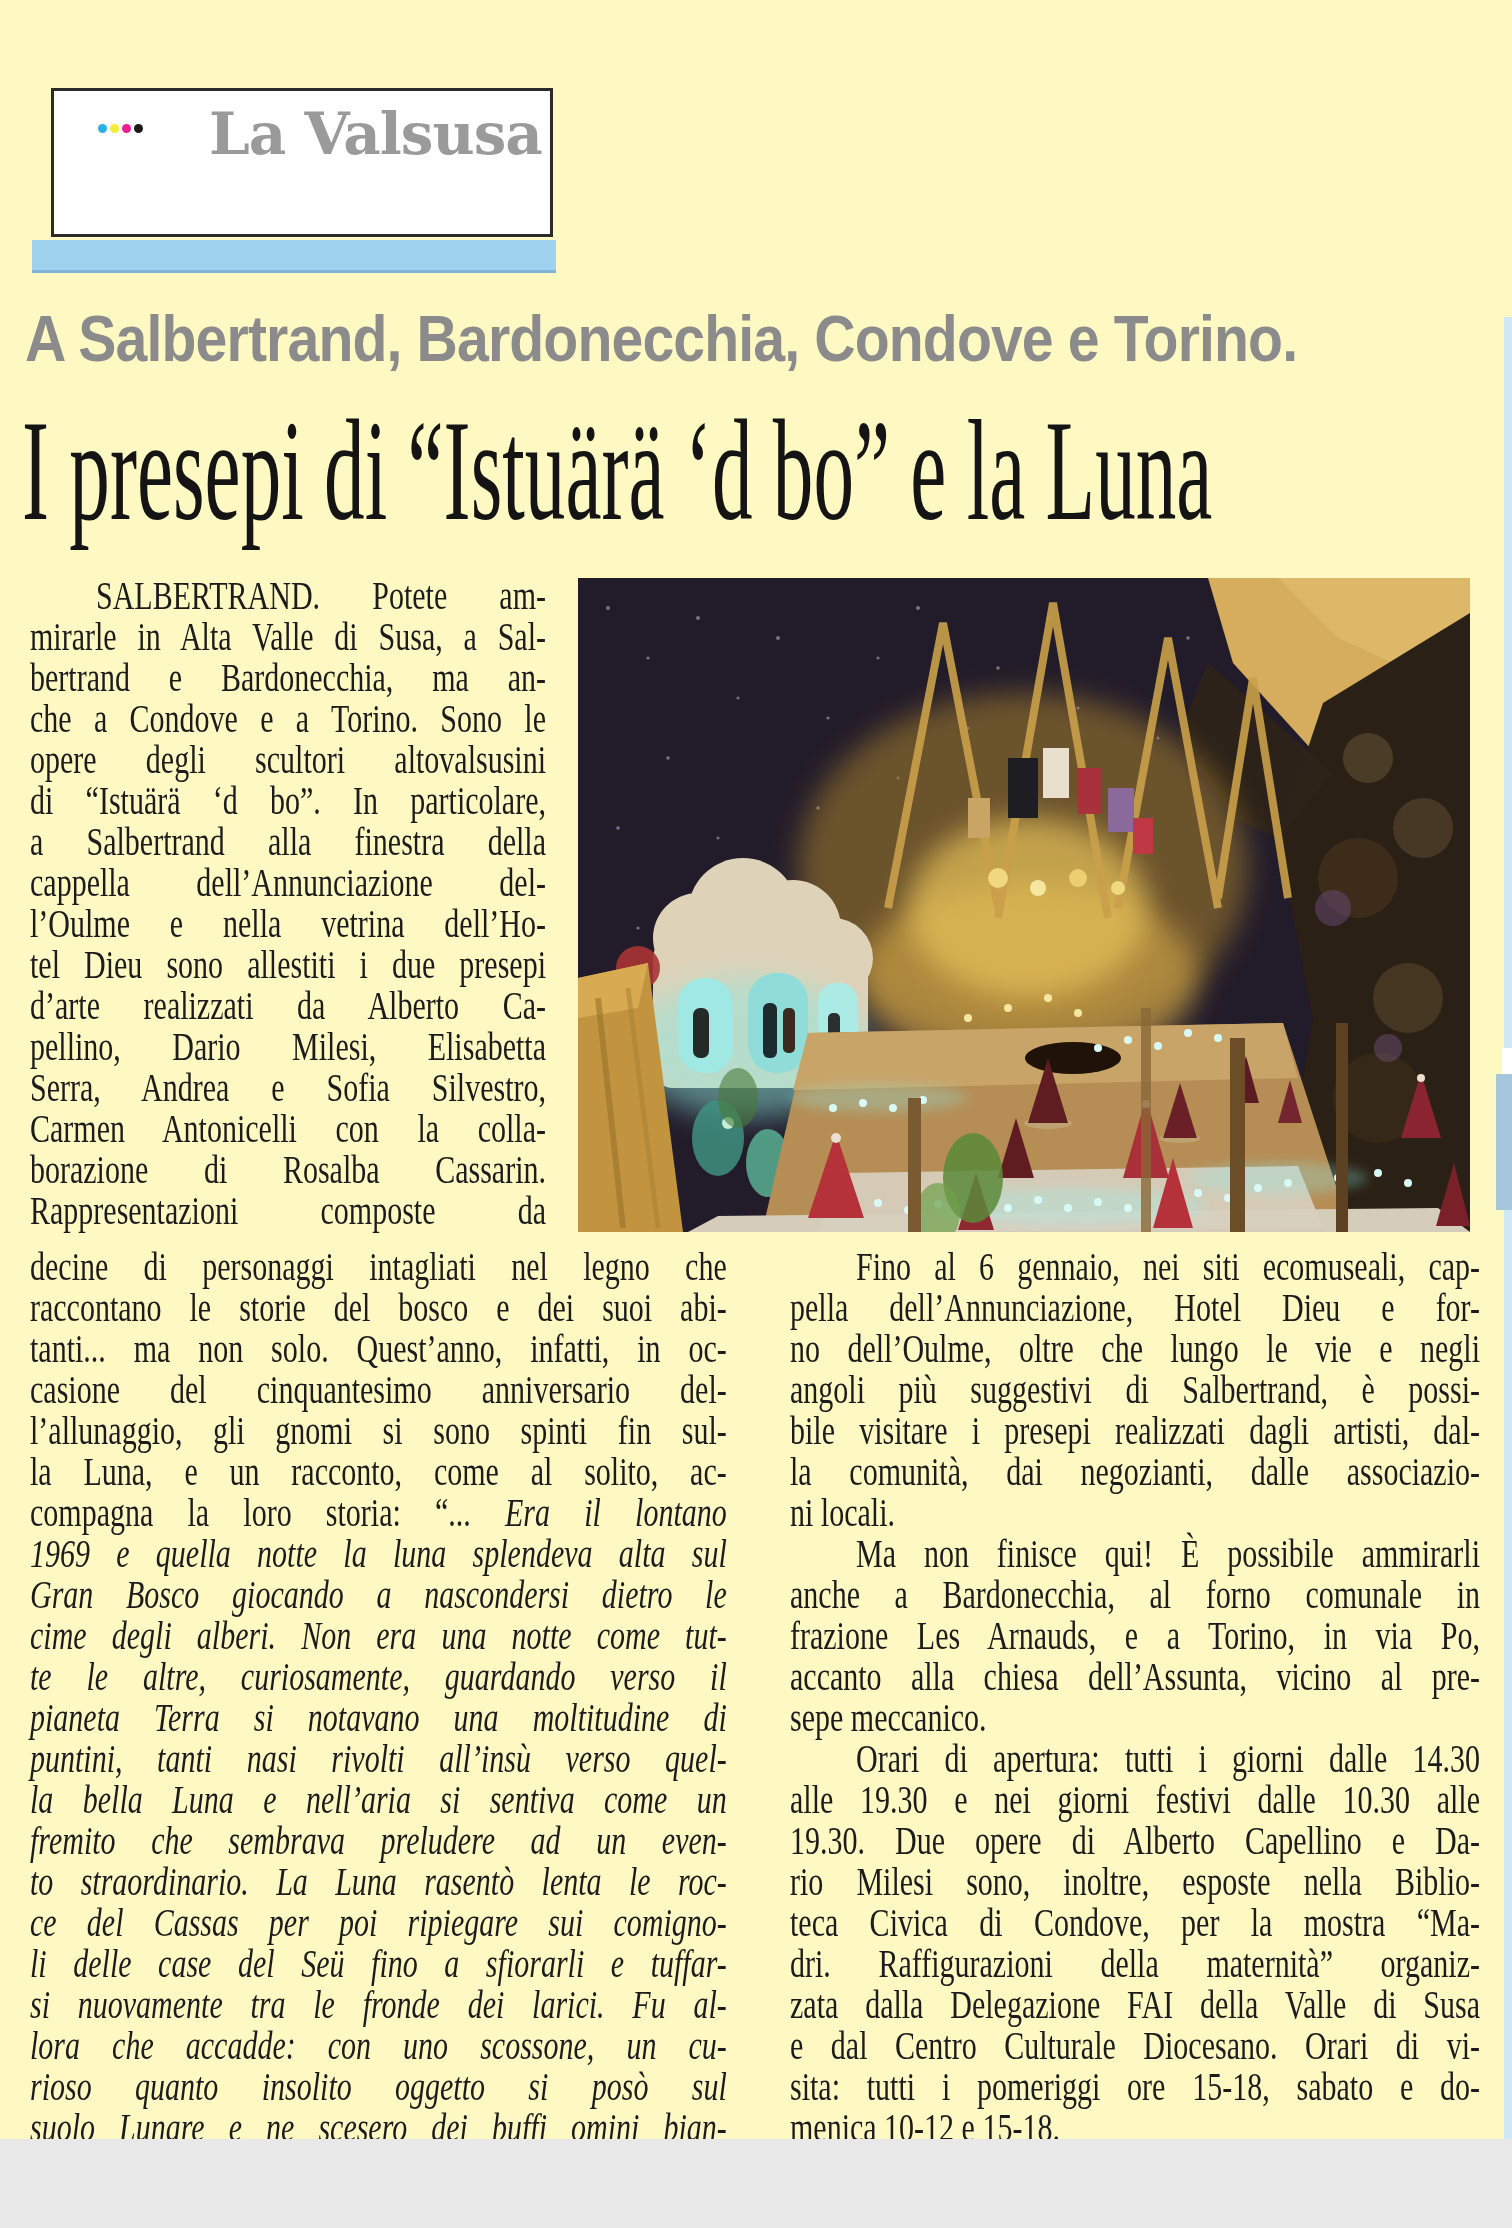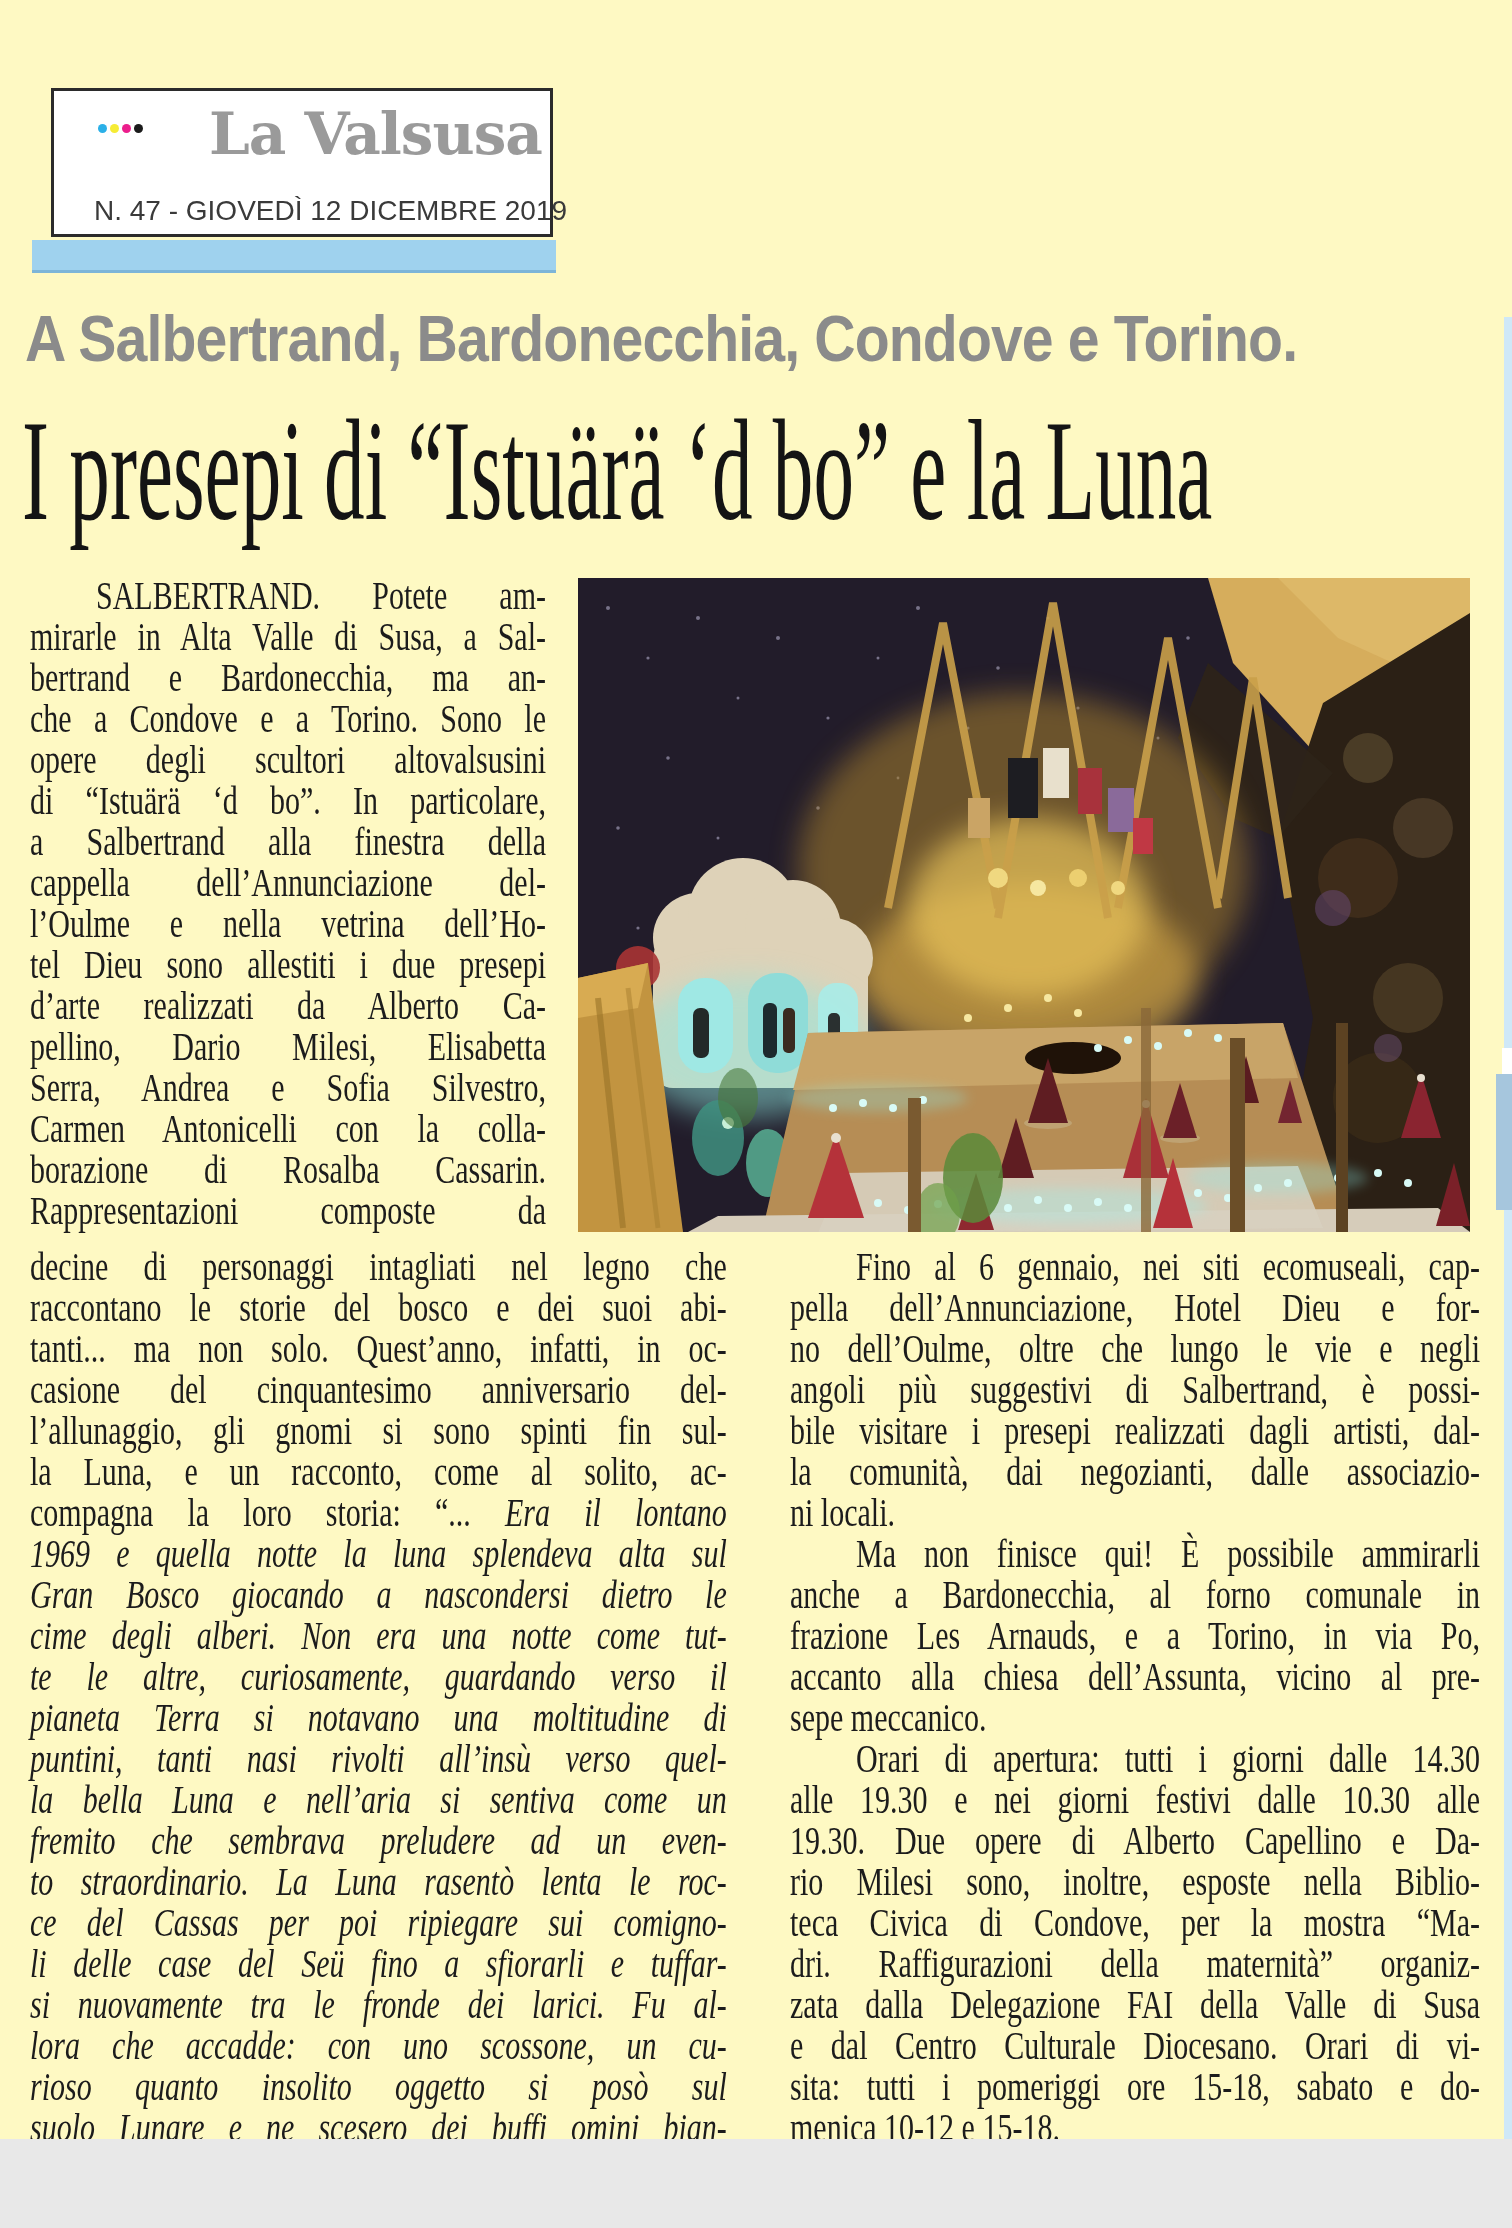--- a/index.html
+++ b/index.html
@@ -55,21 +55,20 @@
 <div id="page" style="--masthead-gray: #9a9a9a; --issue-text: #3a3a3a; --box-border: #2b2b2b; --bar-blue: #9fd2ee; --bar-blue-edge: #7db5d8; --kicker-gray: #8b8b8b; --headline-black: #141414; --body-black: #1c1c1c; --edge-strip-light: #cfe8f7; --edge-strip-mid: #a6c6dd; --photo-dark: #221c2a; --photo-mustard: #d6ad5c; --photo-darkwood: #2b2015; --photo-gold: #cfa045; --photo-cream: #ded2b8; --photo-teal: #8fe8e0; --photo-tan: #b68d55; --photo-floor: #d6ccba; --photo-red: #b5323a; --photo-maroon: #5f1d22;">
 
   <div id="masthead-box">
     <div id="print-dots">
         <span style="background: rgb(43, 176, 232);"></span>
         <span style="background: rgb(246, 236, 53);"></span>
         <span style="background: rgb(236, 30, 140);"></span>
         <span style="background: rgb(27, 27, 27);"></span>
       </div>
     <div id="brand">La Valsusa</div>
-    <div id="issue-line">N. 47 - GIOVEDÌ 12 DICEMBRE 2019</div>
   </div>
   <div id="blue-bar"></div>
 
   <div id="kicker">A Salbertrand, Bardonecchia, Condove e Torino.</div>
   <div id="headline">I presepi di “Istuärä ‘d bo” e la Luna</div>
 
   <div id="photo">
     <svg viewBox="0 0 892 654" preserveAspectRatio="none">
       <defs>
         <filter id="b6" x="-40%" y="-40%" width="180%" height="180%">

